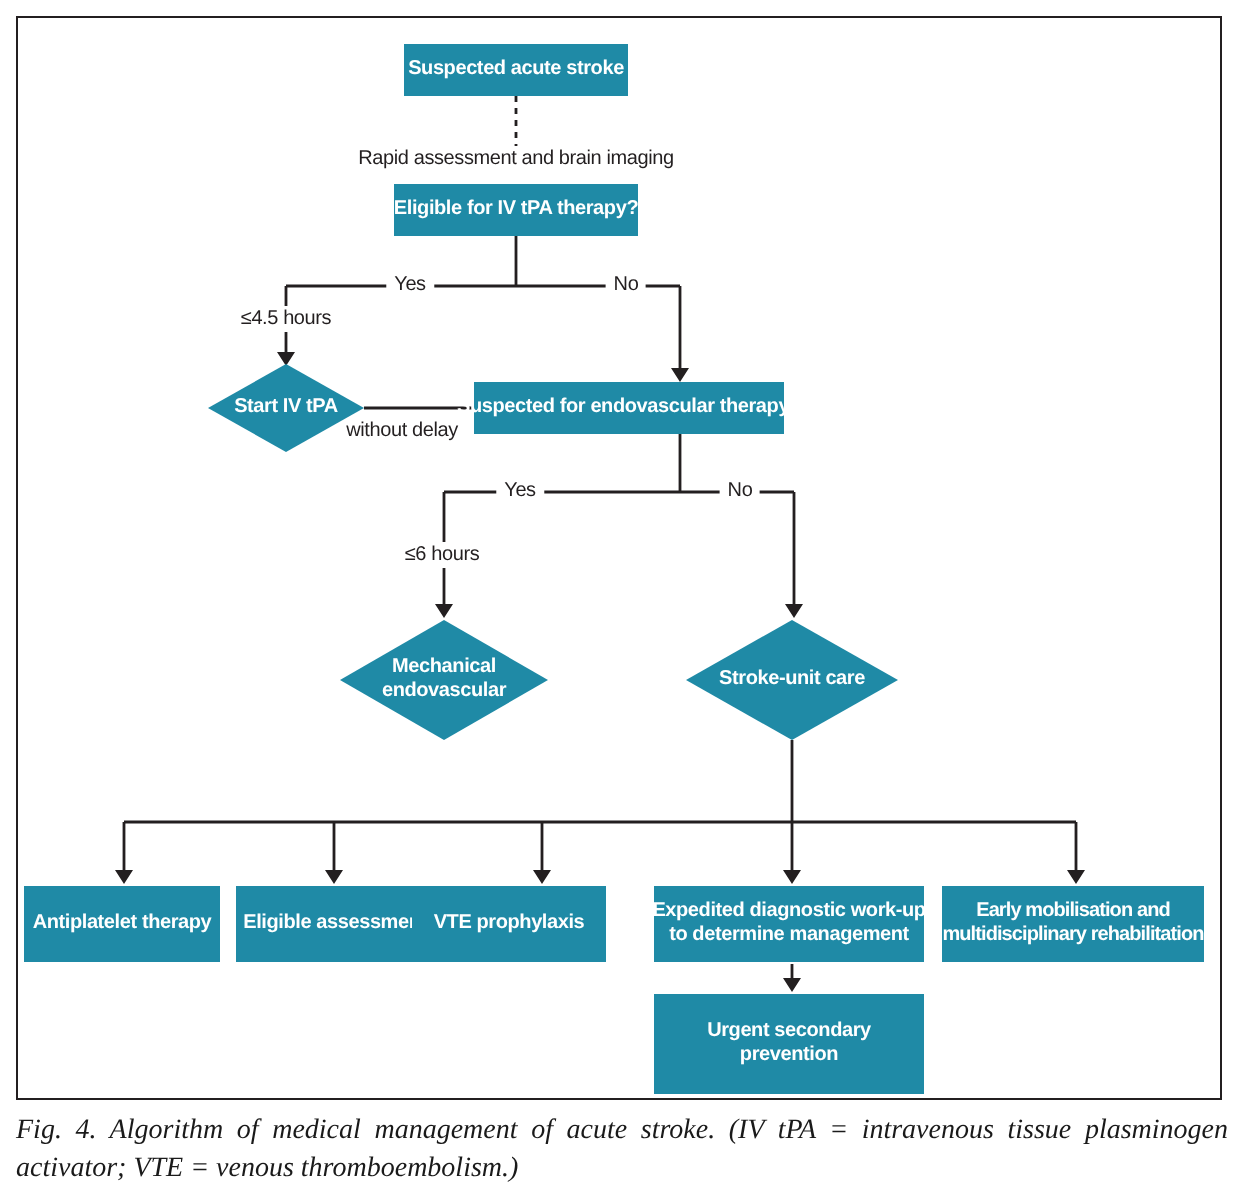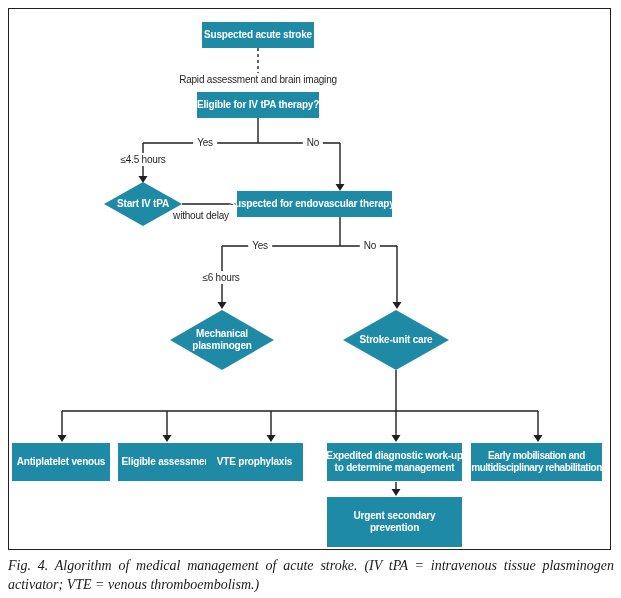--- a/index.html
+++ b/index.html
@@ -119,21 +119,21 @@
 
   <div class="node" style="left:197px;top:92px;width:122px;height:26px">
     <span class="nlabel">Eligible for IV tPA therapy?</span>
   </div>
 
   <div class="node" style="left:237px;top:191px;width:155px;height:26px">
     <span class="nlabel">Suspected for endovascular therapy?</span>
   </div>
 
   <div class="node" style="left:12px;top:443px;width:98px;height:38px">
-    <span class="nlabel">Antiplatelet venous</span>
+    <span class="nlabel">Antiplatelet therapy</span>
   </div>
 
   <div class="node" style="left:118px;top:443px;width:99px;height:38px">
     <span class="nlabel">Eligible assessment</span>
   </div>
 
   <div class="node" style="left:206px;top:443px;width:97px;height:38px">
     <span class="nlabel">VTE prophylaxis</span>
   </div>
 
@@ -166,21 +166,21 @@
       <span class="dline">Start IV tPA</span>
     </span>
   </div>
 
   <div class="diamond" style="left:170px;top:310px;width:104px;height:60px">
     <svg viewBox="0 0 100 100" preserveAspectRatio="none">
       <polygon points="50,0 100,50 50,100 0,50"></polygon>
     </svg>
     <span class="dlabel">
       <span class="dline">Mechanical</span>
-      <span class="dline">plasminogen</span>
+      <span class="dline">endovascular</span>
     </span>
   </div>
 
   <div class="diamond" style="left:343px;top:310px;width:106px;height:60px">
     <svg viewBox="0 0 100 100" preserveAspectRatio="none">
       <polygon points="50,0 100,50 50,100 0,50"></polygon>
     </svg>
     <span class="dlabel">
       <span class="dline">Stroke-unit care</span>
     </span>

